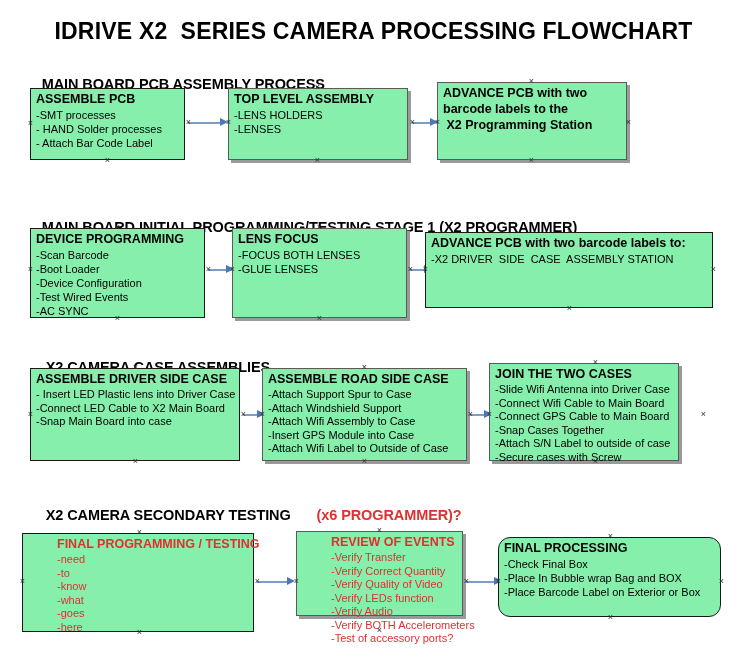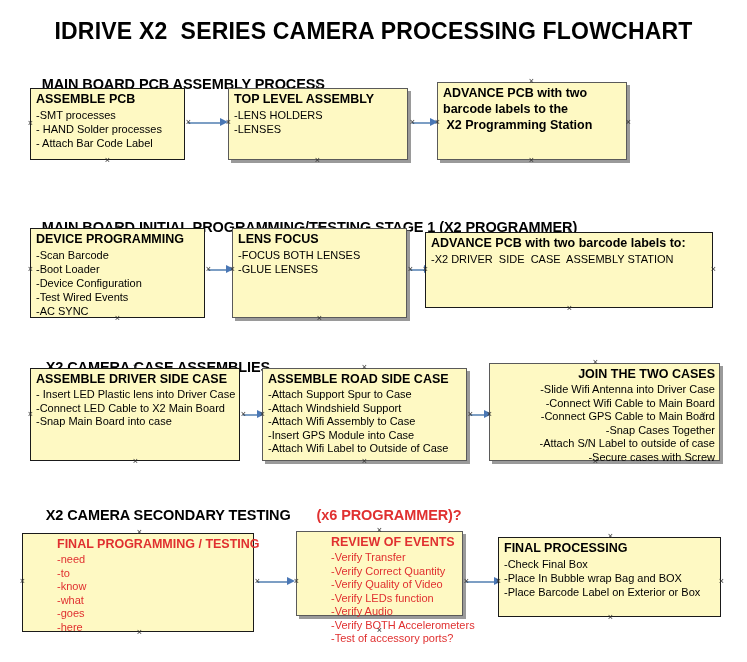--- a/index.html
+++ b/index.html
@@ -45,21 +45,21 @@
     letter-spacing: -0.1px;
   }
   .section-head .accent {
     color: #e03030;
     padding-left: 22px;
   }
 
   
   .box {
     position: absolute;
-    background: #fef9c3;
+    background: #86efac;
     border: 1px solid #1a1a1a;
     box-sizing: border-box;
     padding: 3px 4px 2px 5px;
     overflow: visible;
   }
   .box.shadowed {
     border: 1px solid #5a5a5a;
     box-shadow: 3px 3px 0 0 #9a9a9a;
   }
   .box .box-title {
@@ -251,21 +251,21 @@
   <div class="handle" style="left:361px; top:364px;"></div>
   <div class="handle" style="left:361px; top:458px;"></div>
   <div class="handle" style="left:259px; top:411px;"></div>
 
   <div class="connector" style="left:470px; top:410px; width:22px;">
     <div class="shaft"></div>
     <div class="head"></div>
   </div>
   <div class="handle" style="left:467px; top:411px;"></div>
 
-  <div class="box tight shadowed" style="left:489px; top:363px; width:231px; height:98px;text-align:right;">
+  <div class="box tight shadowed" style="left:489px; top:363px; width:190px; height:98px;">
     <div class="box-title">JOIN THE TWO CASES</div>
     <div class="box-line">-Slide Wifi Antenna into Driver Case</div>
     <div class="box-line">-Connect Wifi Cable to Main Board</div>
     <div class="box-line">-Connect GPS Cable to Main Board</div>
     <div class="box-line">-Snap Cases Together</div>
     <div class="box-line">-Attach S/N Label to outside of case</div>
     <div class="box-line">-Secure cases with Screw</div>
   </div>
   <div class="handle" style="left:592px; top:359px;"></div>
   <div class="handle" style="left:592px; top:458px;"></div>
@@ -308,21 +308,21 @@
   <div class="handle" style="left:376px; top:527px;"></div>
   <div class="handle" style="left:376px; top:627px;"></div>
   <div class="handle" style="left:293px; top:578px;"></div>
 
   <div class="connector" style="left:466px; top:577px; width:36px;">
     <div class="shaft"></div>
     <div class="head"></div>
   </div>
   <div class="handle" style="left:463px; top:578px;"></div>
 
-  <div class="box" style="left:498px; top:537px; width:223px; height:80px;">
+  <div class="box" style="left:498px; top:537px; width:223px; height:80px;border-radius:12px;">
     <div class="box-title">FINAL PROCESSING</div>
     <div class="box-line">-Check Final Box</div>
     <div class="box-line">-Place In Bubble wrap Bag and BOX</div>
     <div class="box-line">-Place Barcode Label on Exterior or Box</div>
   </div>
   <div class="handle" style="left:607px; top:533px;"></div>
   <div class="handle" style="left:607px; top:614px;"></div>
   <div class="handle" style="left:495px; top:578px;"></div>
   <div class="handle" style="left:718px; top:578px;"></div>
 

